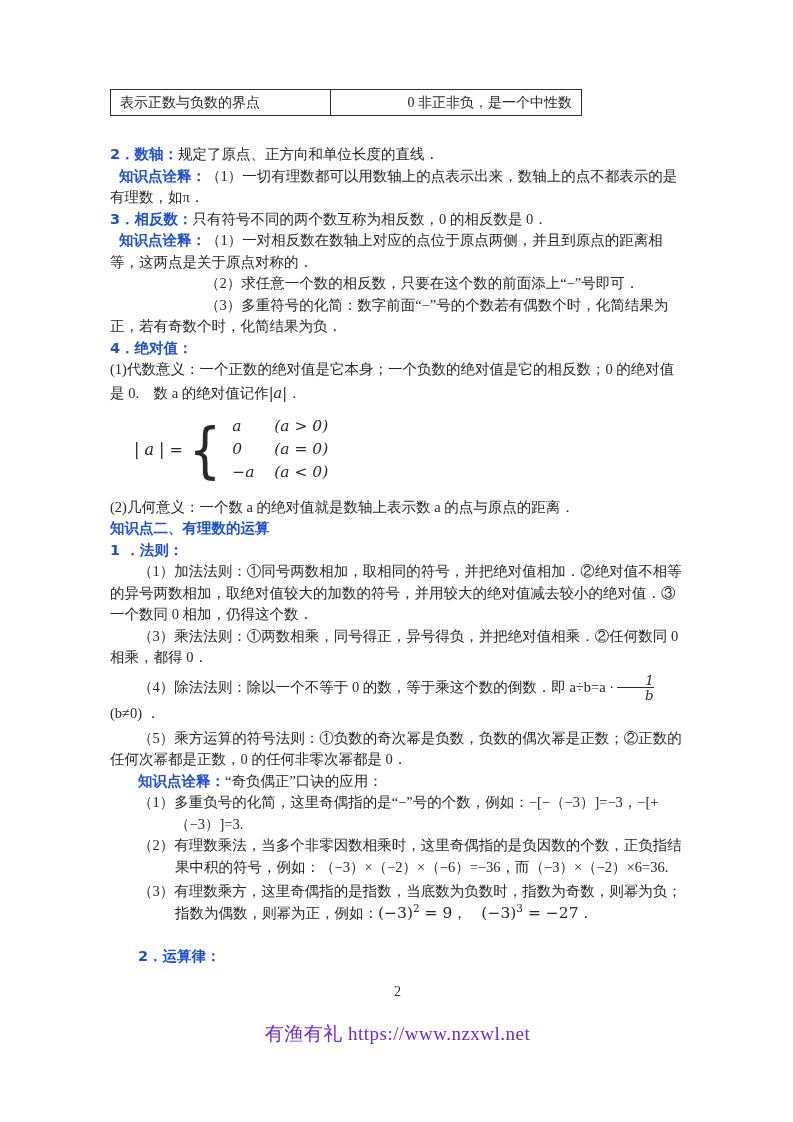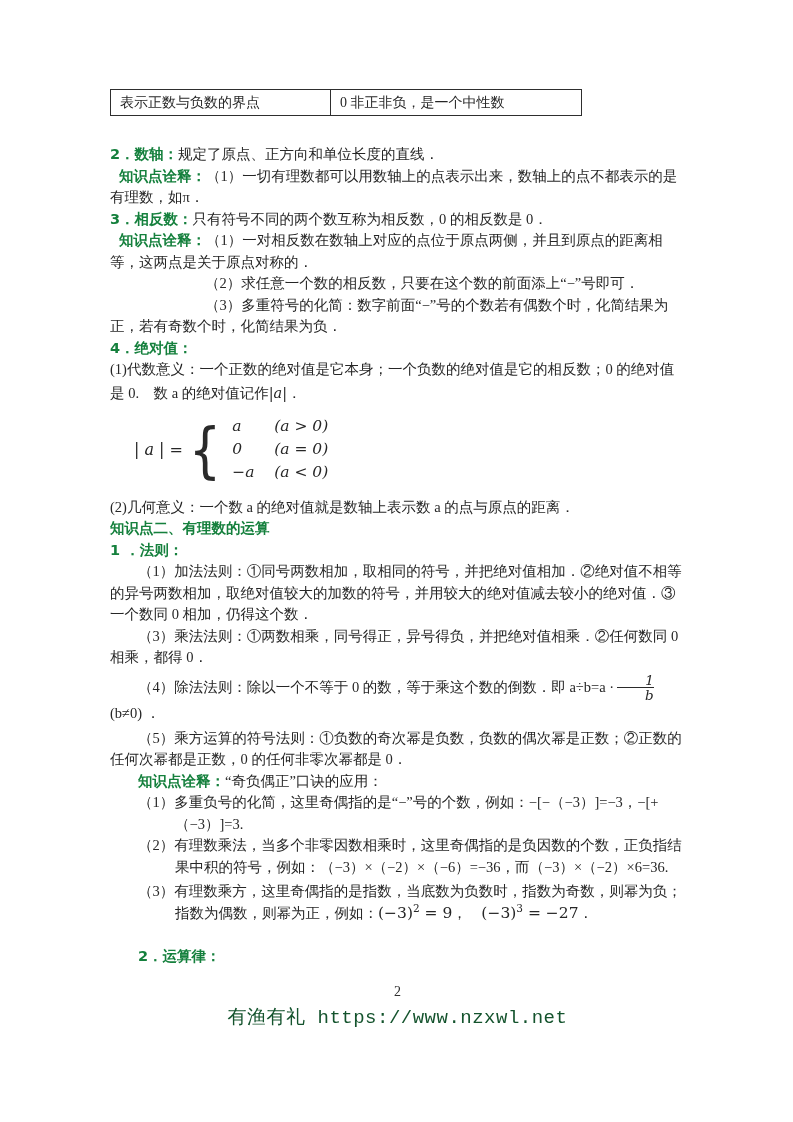--- a/index.html
+++ b/index.html
@@ -10,27 +10,27 @@
   }
   .page{
     box-sizing:border-box;width:793px;height:1008px;
     padding:89px 108px 0 110px;
     font-size:14.5px;line-height:21.5px;
   }
   
   .toptable{border-collapse:collapse;table-layout:fixed;width:469px;font-size:14px;}
   .toptable td{border:1.6px solid #2e2e2e;padding:1px 9px;height:23px;line-height:20px;}
   .toptable .c1{width:201px;}
-  .toptable .c2{width:232px;}
+  .toptable .c2{width:232px;text-align:right;}
   
   .para{margin:0;}
   .first-sec{margin-top:28px;}
   .hd{
     font-family:"DejaVu Sans","Liberation Sans",sans-serif;
-    font-weight:700;color:#15803d;font-size:14.5px;
+    font-weight:700;color:#1d4ed8;font-size:14.5px;
   }
   .ind9{text-indent:9px;}
   .ind95{text-indent:95px;}
   .ind28{text-indent:28px;}
   .hang{padding-left:65px;text-indent:-37px;}
   .lh25{line-height:25px;}
   .mt14{margin-top:22px;}
   .mathit{font-family:"DejaVu Serif",serif;font-style:italic;}
   
   .formula{display:flex;align-items:center;margin:10px 0 12px 24px;}
@@ -53,23 +53,23 @@
   }
   .frac .fnum{display:block;}
   .frac .fden{display:block;border-top:1px solid #2a2a2a;}
   
   .exline{margin:3px 0 2px;}
   .exmath{font-family:"DejaVu Serif",serif;font-size:15.5px;white-space:nowrap;}
   .exmath sup{font-size:10.5px;line-height:0;}
   
   .pagenum{text-align:center;margin-top:13px;font-size:14px;color:#2e2e2e;}
   .footer{
-    text-align:center;margin-top:6px;
-    font-family:Liberation Mono, monospace;
-    font-size:19px;color:#14532d;letter-spacing:0.5px;
+    text-align:center;margin-top:21px;
+    font-family:Liberation Serif, serif;
+    font-size:19px;color:#6d28d9;letter-spacing:0.5px;
   }
 </style>
 </head>
 <body>
 
 <div class="page">
 
   <table class="toptable">
     <tbody>
         <tr>

